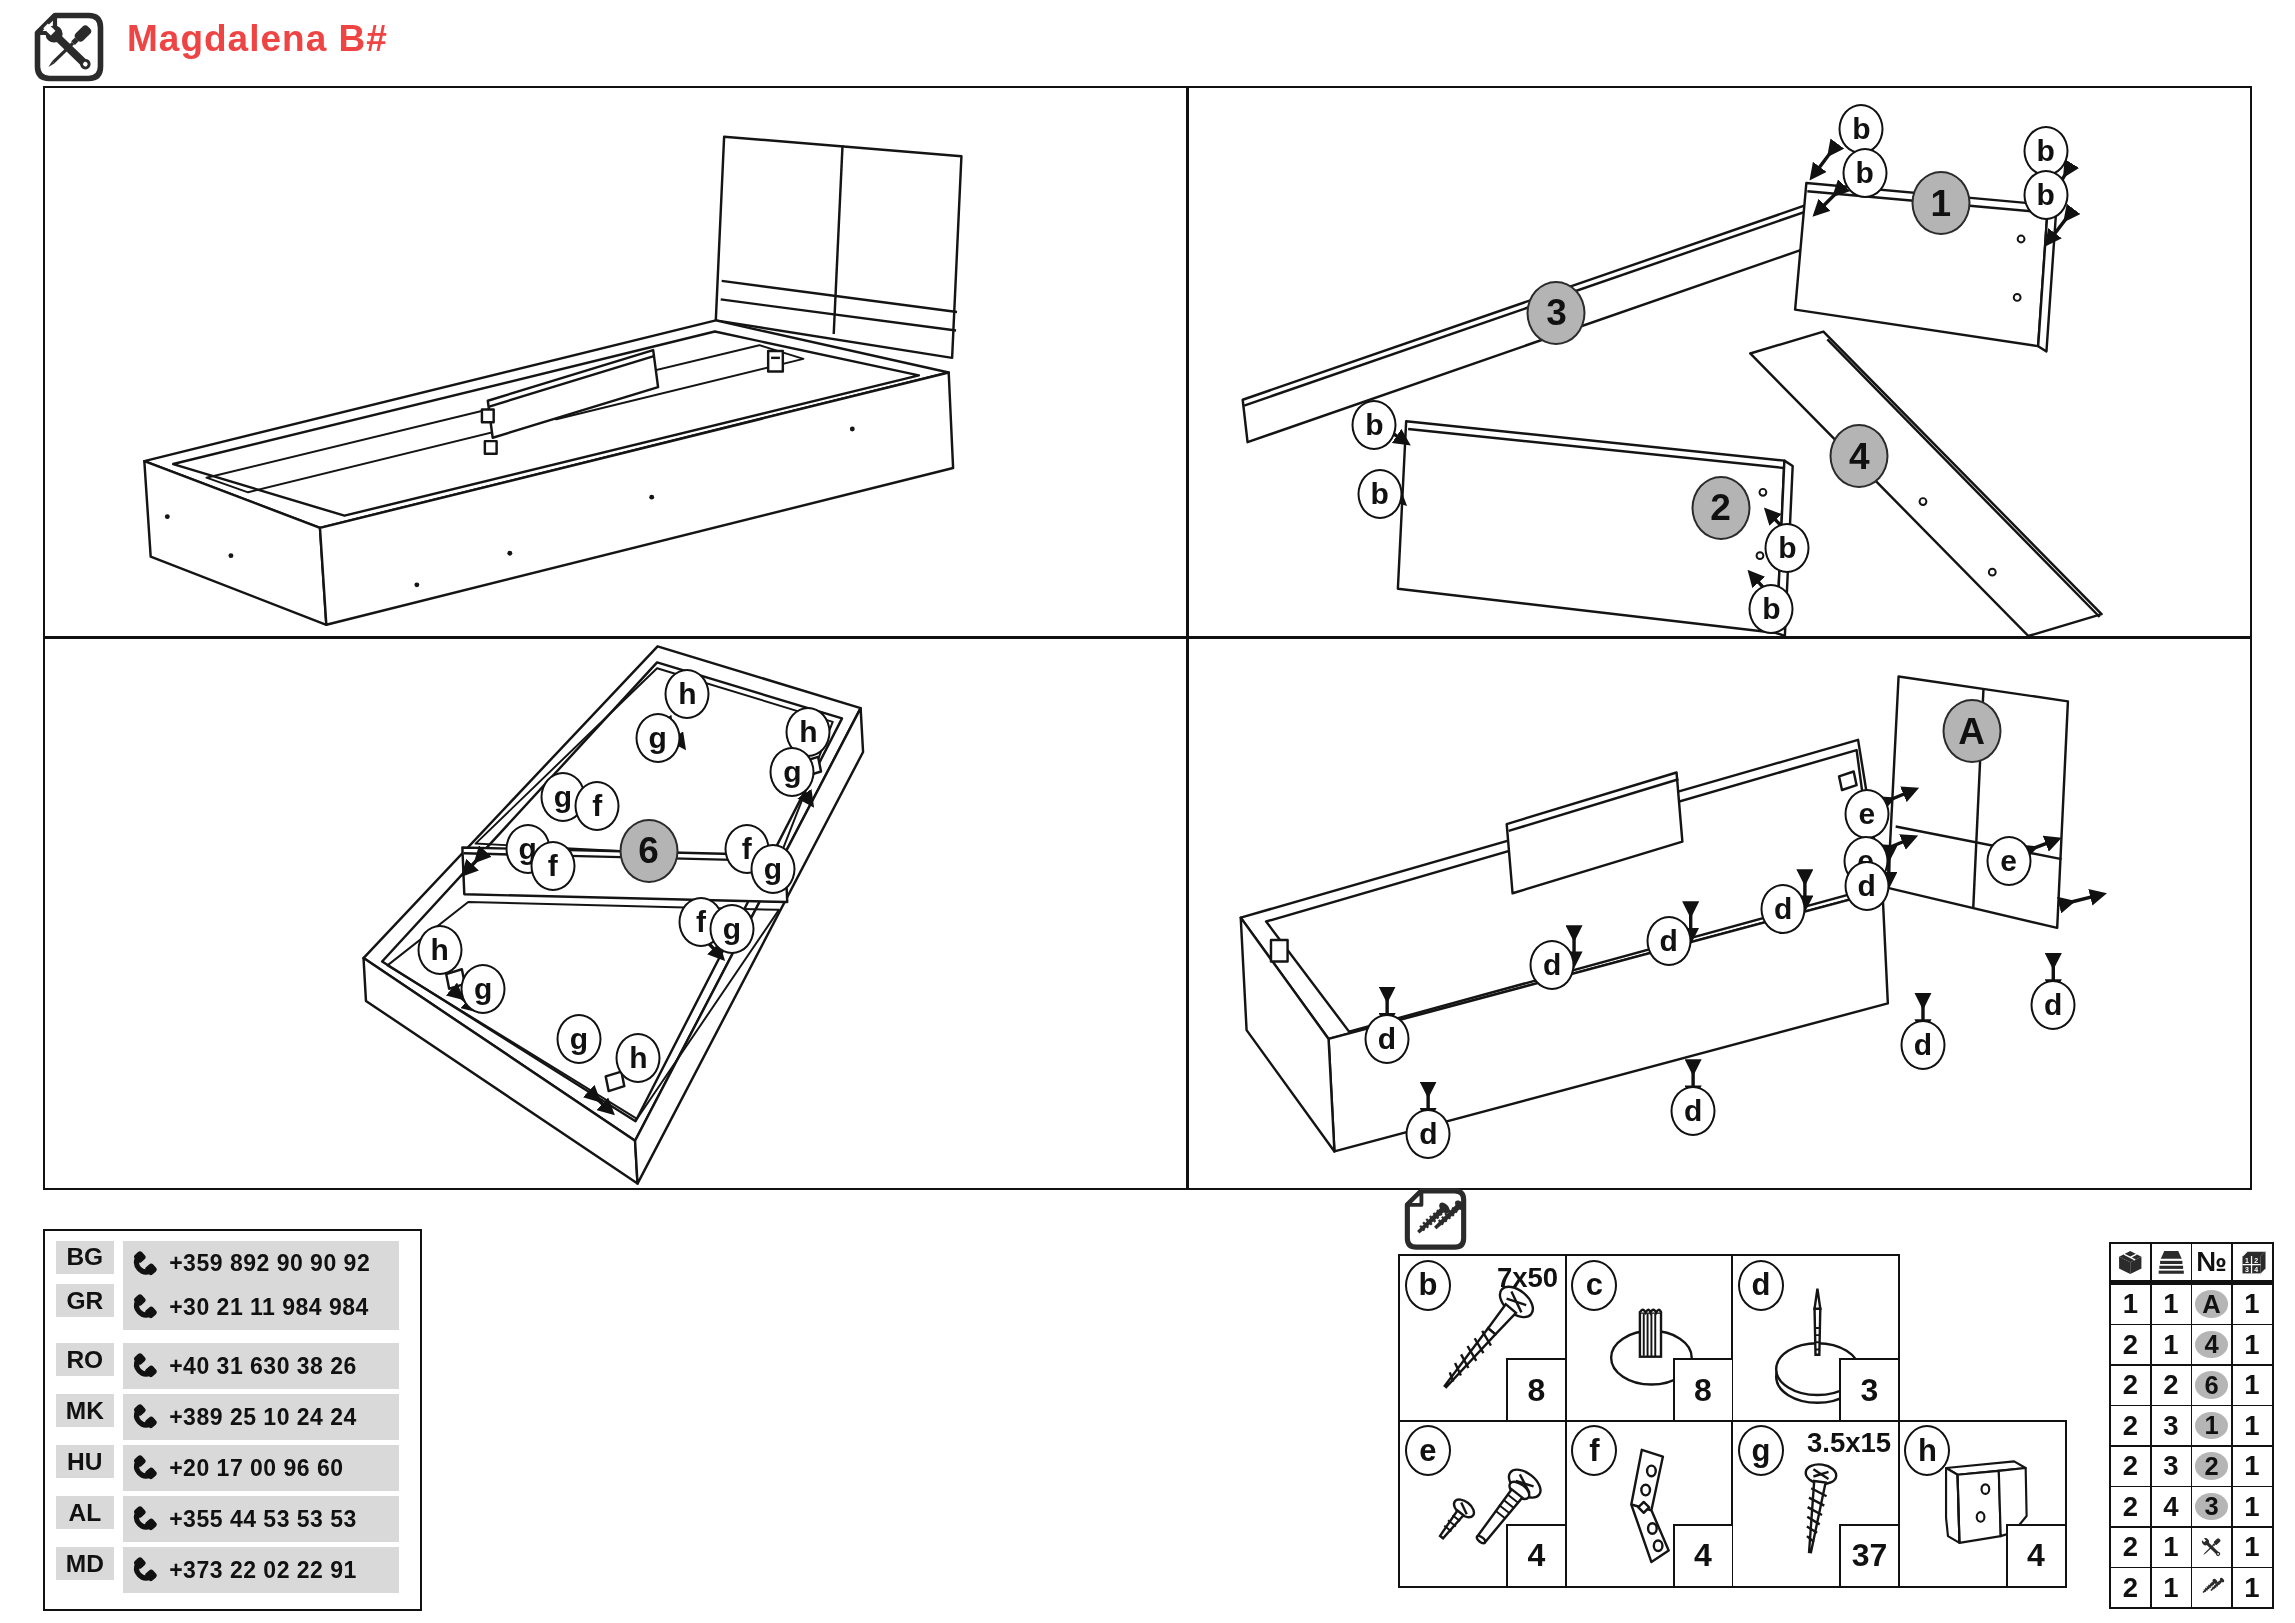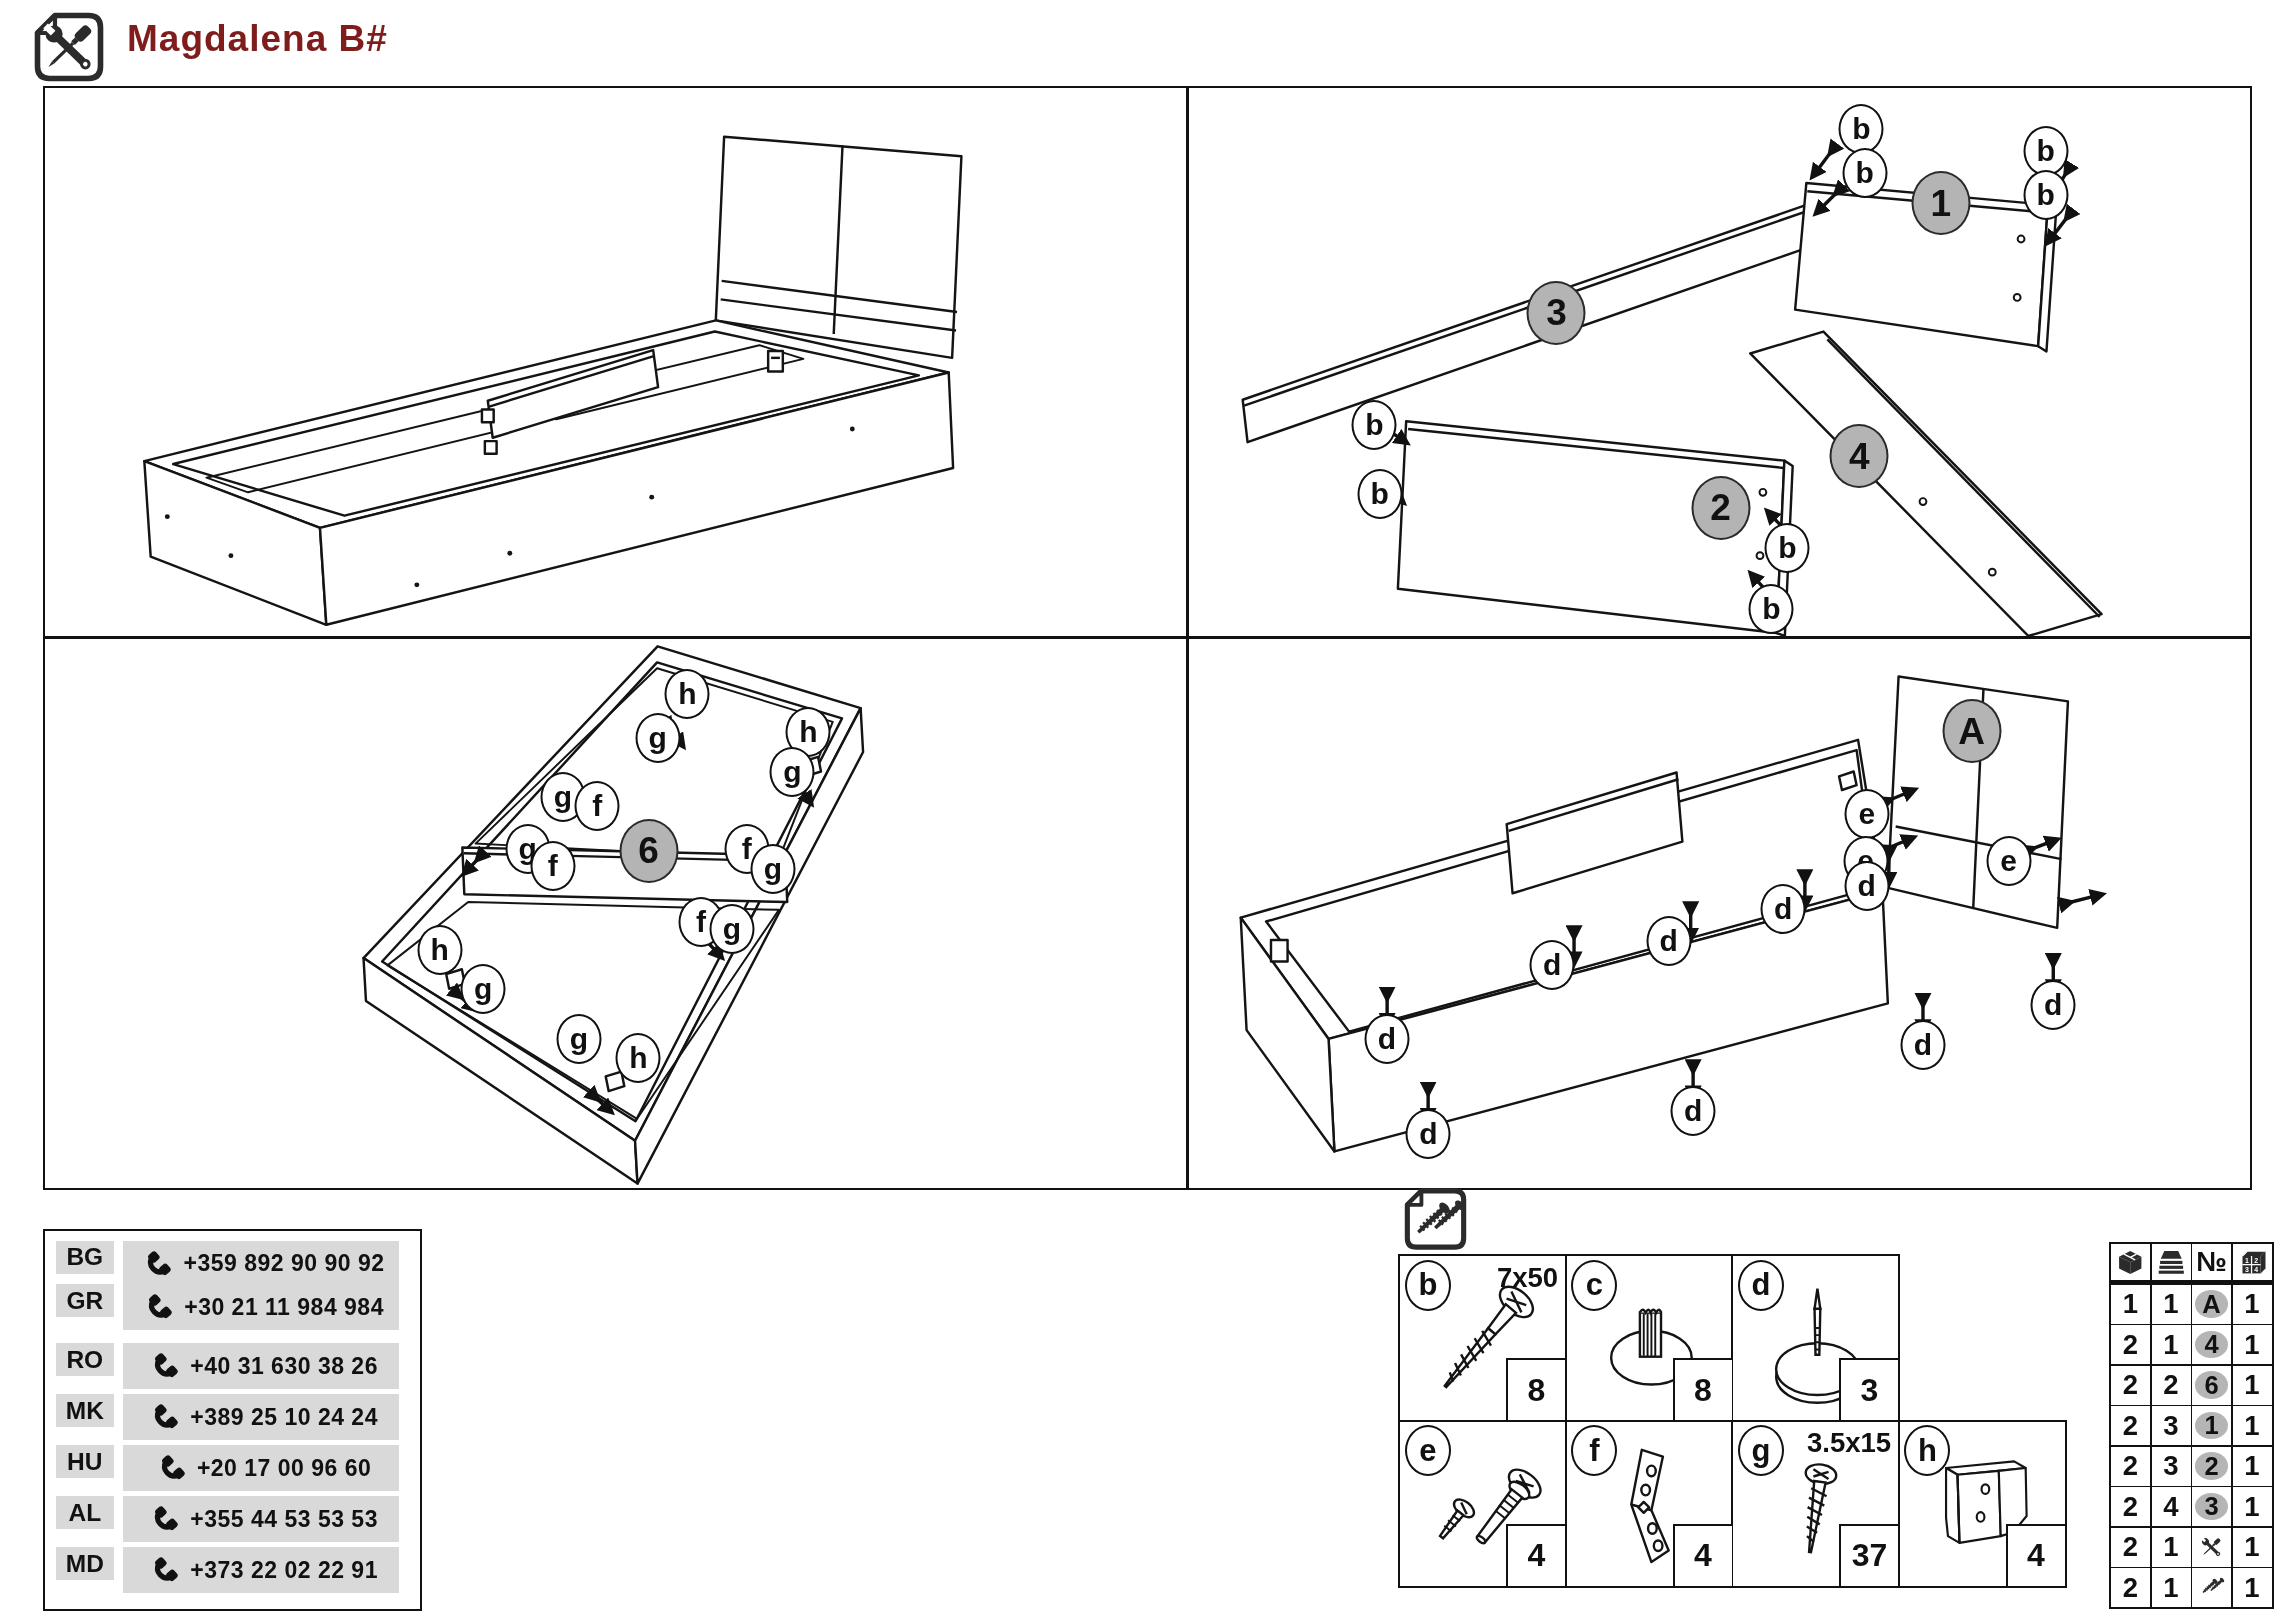--- a/index.html
+++ b/index.html
@@ -2,21 +2,21 @@
 <html style="font-size:7.9px"><head>
 <meta charset="utf-8">
 <style>
   html,body{margin:0;padding:0;background:#fff;}
   body{width:2295px;height:1623px;position:relative;overflow:hidden;
        font-family:"Liberation Sans",sans-serif;color:#111;}
   svg{display:block;}
   
   .logo{position:absolute;left:34px;top:11.8px;width:70px;height:70px;}
   .page-title{position:absolute;left:127px;top:17.7px;font-size:37px;font-weight:700;
-              color:#7f1d1d;letter-spacing:1px;white-space:nowrap;}
+              color:#ef4444;letter-spacing:1px;white-space:nowrap;}
   
   .grid{position:absolute;left:43px;top:86px;width:2209px;height:1104px;
         border:2.9px solid #111;box-sizing:border-box;}
   .vdiv{position:absolute;left:1141px;top:0;width:2.5px;height:100%;background:#111;}
   .hdiv{position:absolute;left:0;top:548px;width:100%;height:2.5px;background:#111;}
   .quad{position:absolute;overflow:hidden;}
   .q1{left:0;top:0;width:1141px;height:548px;}
   .q2{left:1144px;top:0;width:1059px;height:548px;}
   .q3{left:0;top:551px;width:1141px;height:548px;}
   .q4{left:1144px;top:551px;width:1059px;height:548px;}
@@ -26,21 +26,21 @@
        background:#fff;display:flex;align-items:center;justify-content:center;
        font-size:30px;font-weight:700;transform:translate(-50%,-50%);line-height:1;}
   .tag.num{width:55px;height:60px;background:#b4b4b4;border:2px solid #2b2b2b;font-size:37px;}
   
   .phonebox{position:absolute;left:43px;top:1229px;width:379px;height:382px;
             border:2.5px solid #111;box-sizing:border-box;}
   .ph-row{position:absolute;left:0;width:100%;height:33px;}
   .ph-code{position:absolute;left:10.8px;top:0;width:58px;height:33px;background:#d9d9d9;
            display:flex;align-items:center;justify-content:center;font-size:24.5px;font-weight:700;}
   .ph-bar{position:absolute;left:78px;top:0;width:276px;height:46px;background:#d9d9d9;
-          display:flex;align-items:center;justify-content:center;}
+          display:flex;align-items:center;}
   .ph-ico{width:27.5px;height:27.5px;margin-left:7.9px;flex:none;}
   .ph-num{font-size:23px;font-weight:700;margin-left:10.8px;white-space:nowrap;letter-spacing:0.5px;}
   
   .hwicon{position:absolute;left:1398px;top:1187px;width:75px;height:64px;}
   .hw-table{position:absolute;left:1398px;top:1254px;}
   .hw-row{display:flex;}
   .hw-cell{position:relative;width:169px;height:168px;border:2.5px solid #111;
            box-sizing:border-box;margin-left:-2.5px;background:#fff;}
   .hw-row .hw-cell:first-child{margin-left:0;}
   .hw-row2 .hw-cell{margin-top:-2.5px;}

